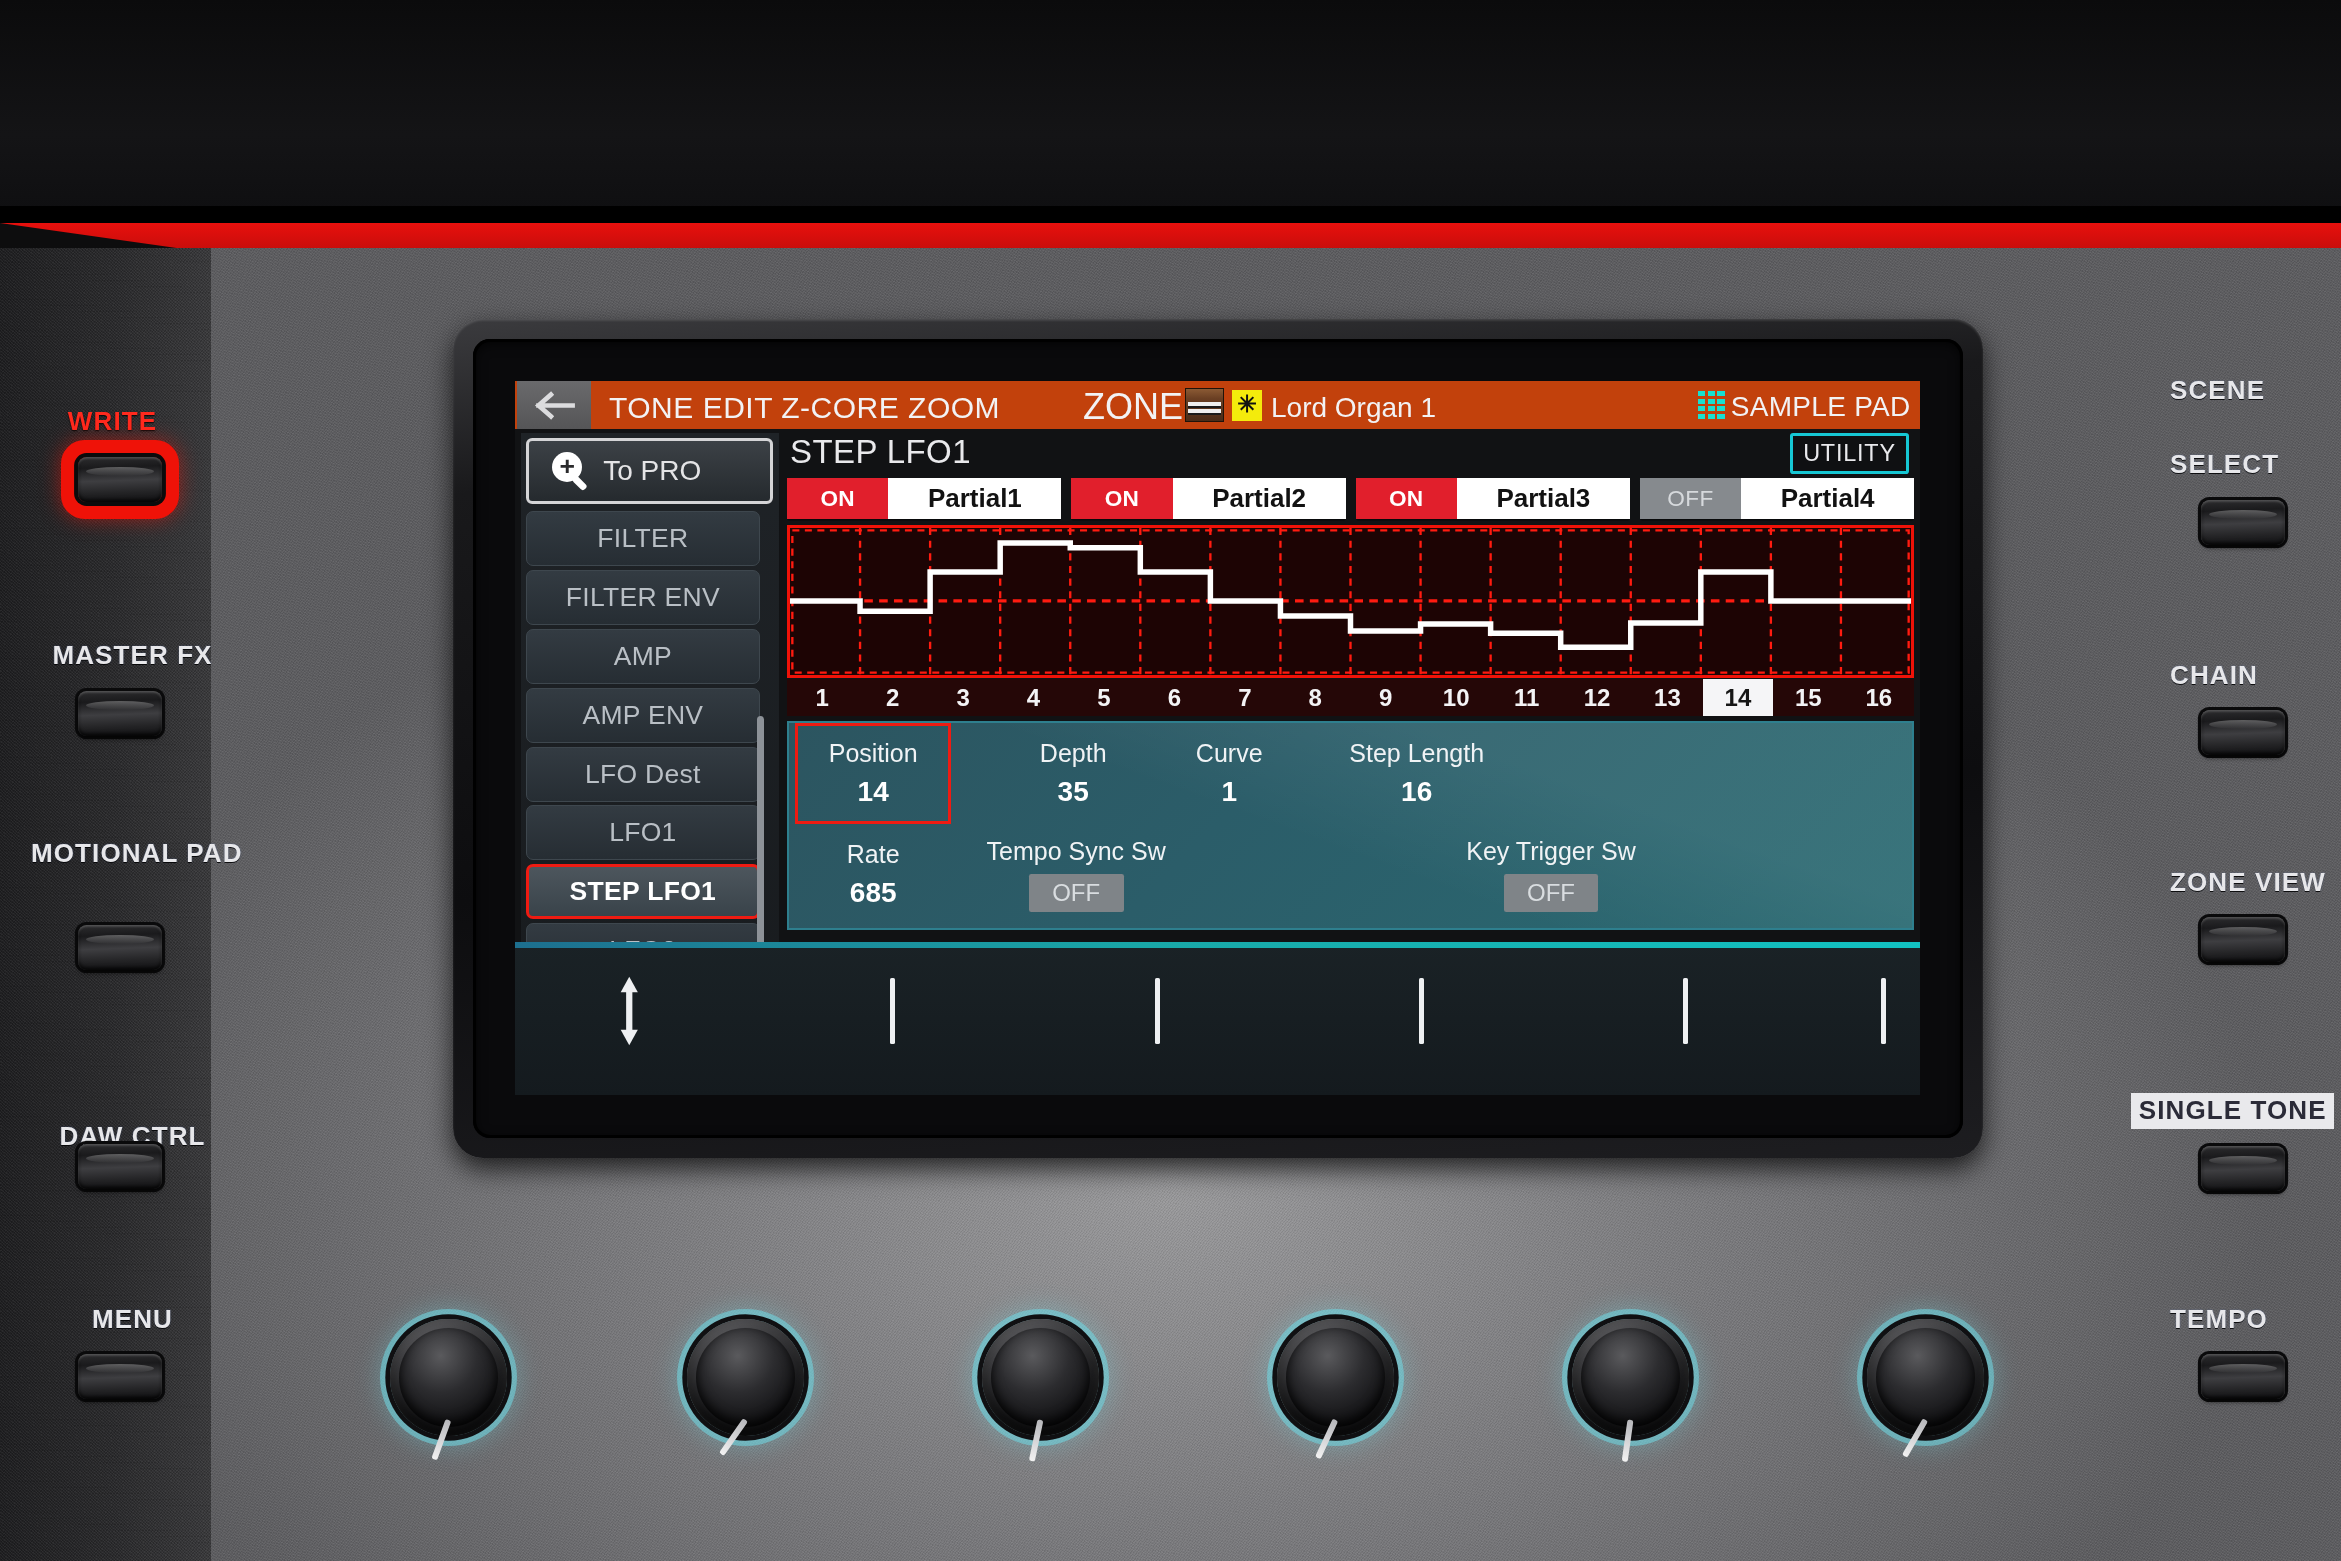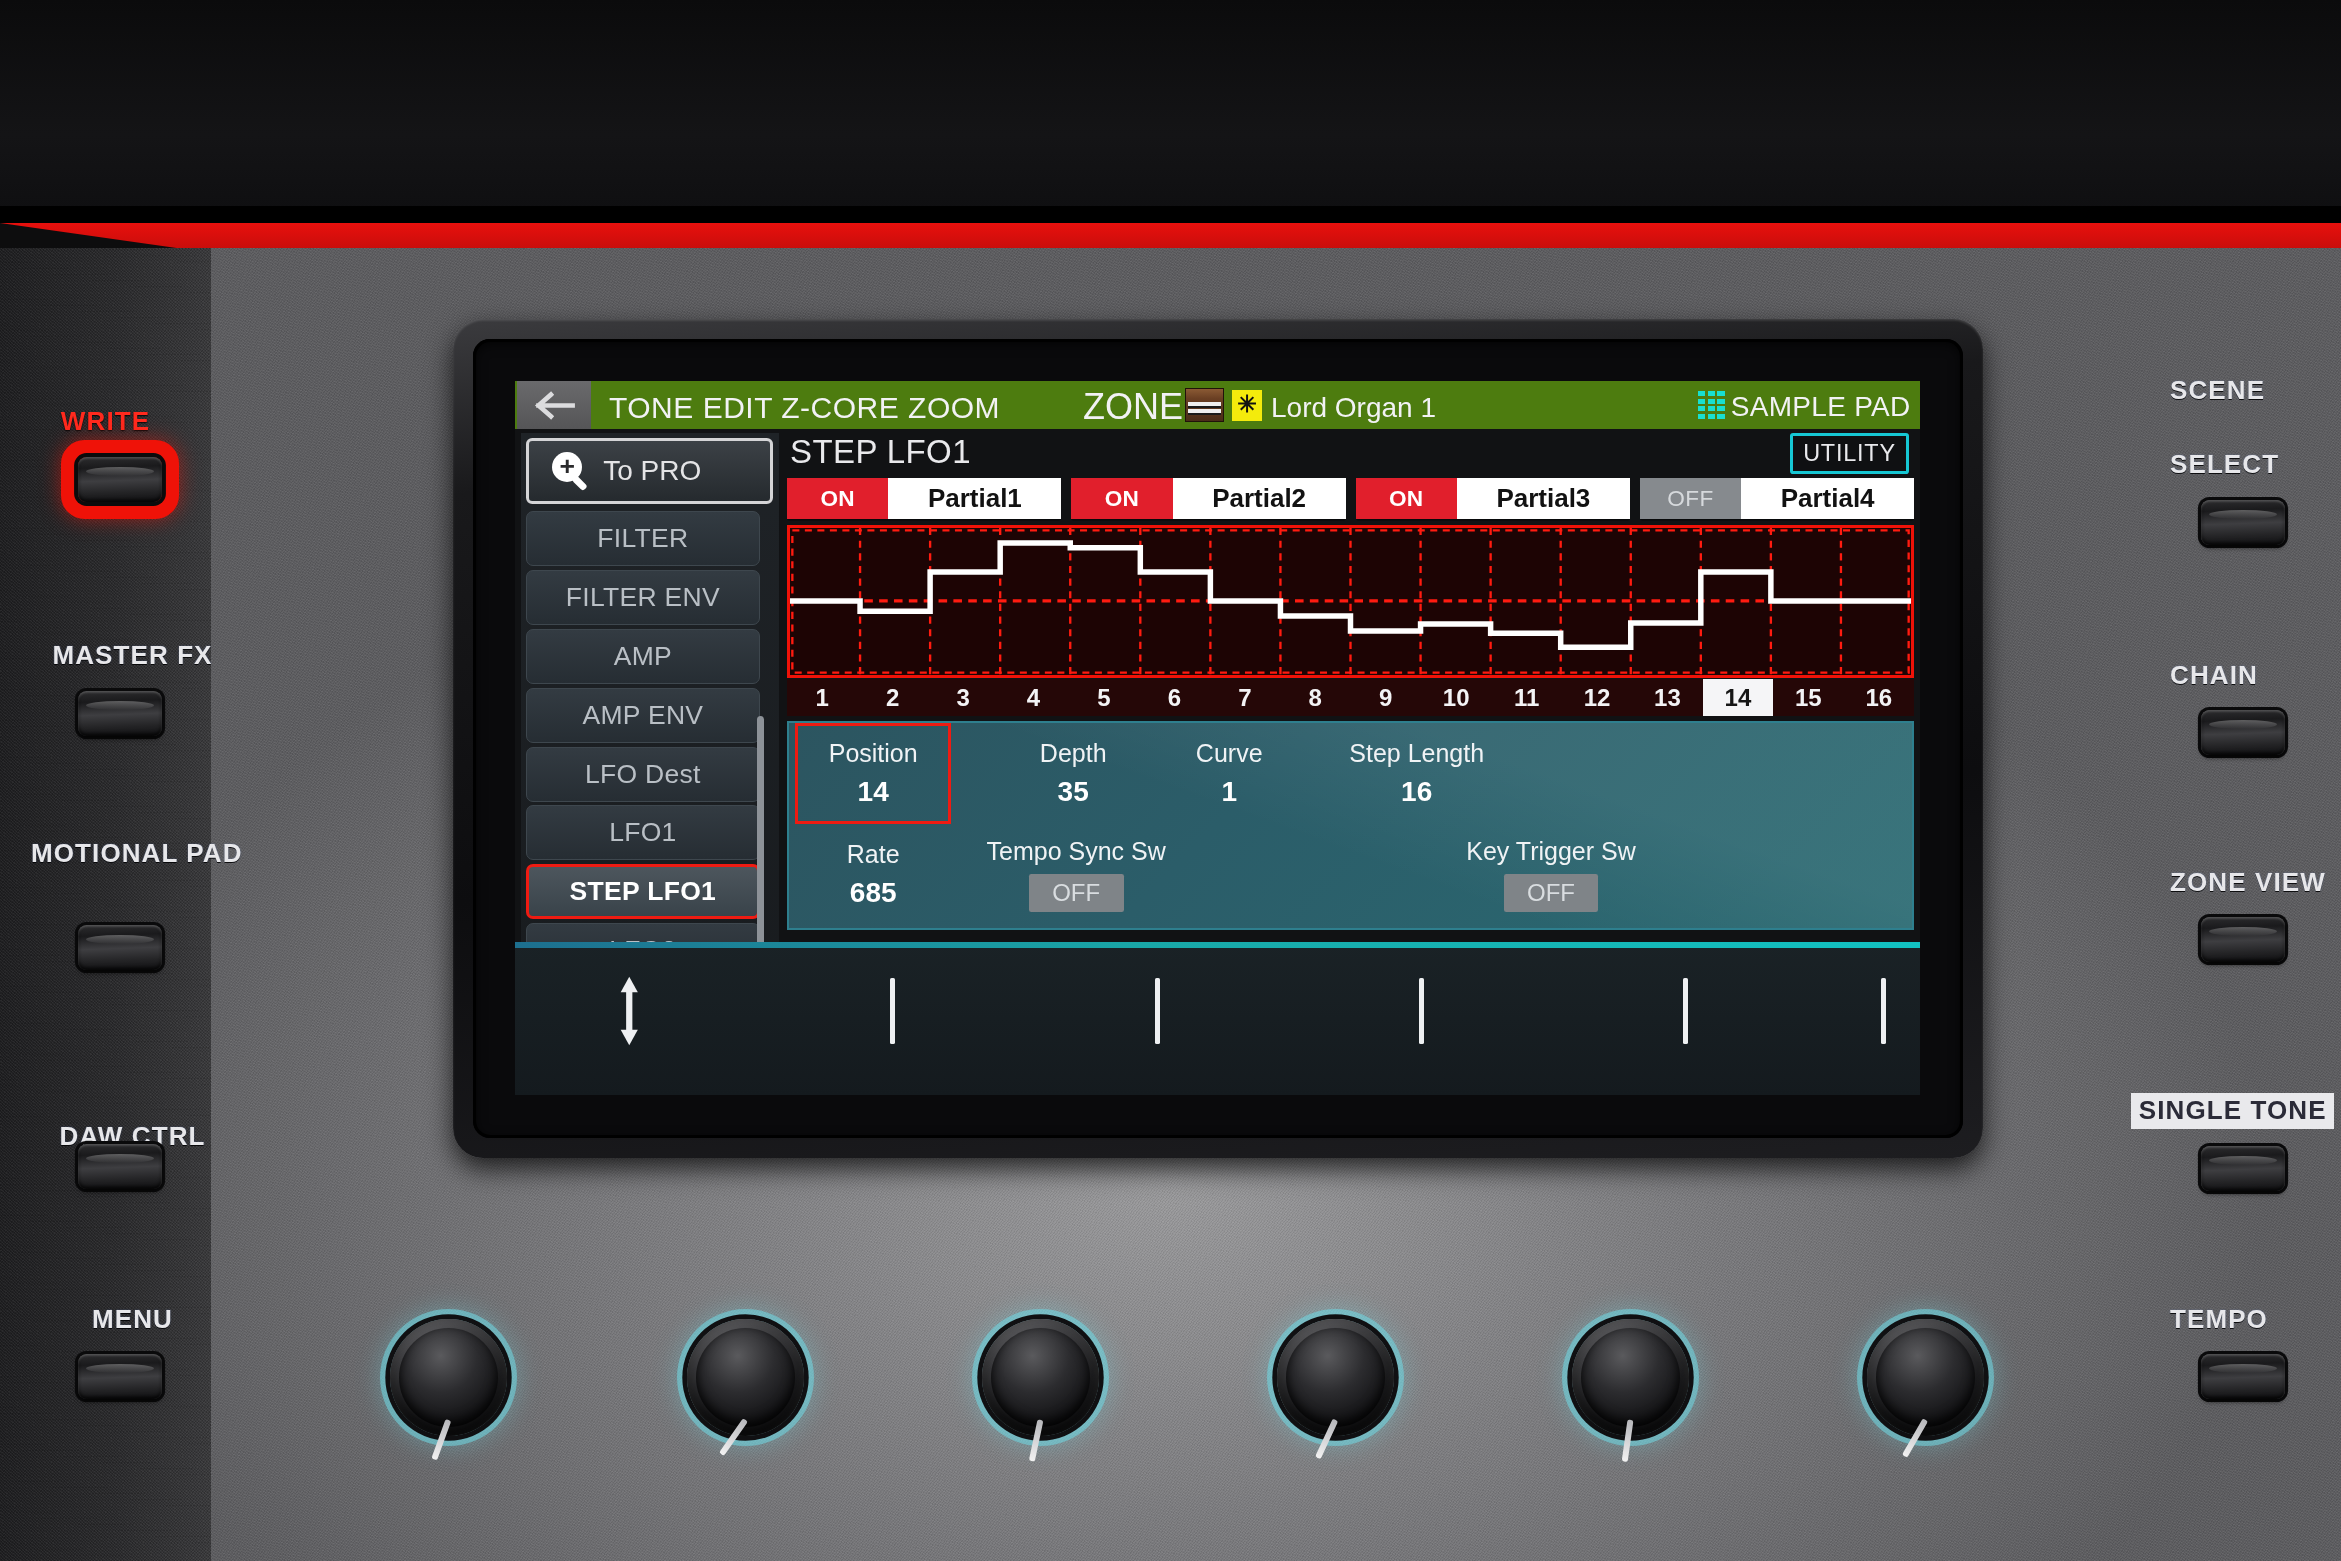--- a/index.html
+++ b/index.html
@@ -79,21 +79,21 @@
   .bezel-in { position:absolute; left:20px; top:20px; right:20px; bottom:20px;
     border-radius:17px; background:#0a0a0c;
     box-shadow: inset 0 0 0 3.1px #000, inset 0 3.1px 12.5px rgba(0,0,0,.9); }
 
   
   #screen { position:absolute; left:515px; top:381px; width:1405px; height:714px;
     background:#111214; overflow:hidden; }
 
   
   .hdr { position:absolute; left:0; top:0; width:1405px; height:48px;
-    background:#4d7c0f; }
+    background:#c2410c; }
   .back-btn { position:absolute; left:2.3px; top:0; width:74px; height:48px;
     background:linear-gradient(180deg,#6a6a6c,#555557); display:flex;
     align-items:center; justify-content:center; }
   .back-btn svg { width:44px; height:31px; }
   .hdr-title { position:absolute; left:94px; top:10px; color:#f2f2f4;
     font-size:30px; font-weight:400; letter-spacing:0.5px; white-space:nowrap; }
   .hdr-zone { position:absolute; left:568px; top:5px; color:#f2f2f4; font-size:36px; }
   .hdr-thumb { position:absolute; left:670px; top:7px; width:39px; height:34px;
     background:linear-gradient(180deg,#8b5a34 0%,#6a3f23 30%,#4a2c18 100%);
     border:0.8px solid #20130a; }
@@ -199,21 +199,21 @@
 <div id="device">
 
   <div class="top-black"></div>
   <div class="red-stripe">
     <div class="angle"></div>
   </div>
   <div class="panel"></div>
   <div class="panel-dark-left"></div>
 
   <div class="hw">
-    <div class="hw-label red" style="left:43px; top:406px; width:125px;">WRITE</div>
+    <div class="hw-label red" style="left:50px; top:406px; width:125px;">WRITE</div>
     <div class="hw-btn lit" style="left:78px; top:457px;">
         <div class="gl"></div>
       </div>
 
     <div class="hw-label" style="left:31px; top:640px; width:203px;">MASTER FX</div>
     <div class="hw-btn" style="left:78px; top:691px;">
         <div class="gl"></div>
       </div>
 
     <div class="hw-label" style="left:31px; top:839px; width:203px; line-height:1.1;">MOTIONAL PAD</div>

